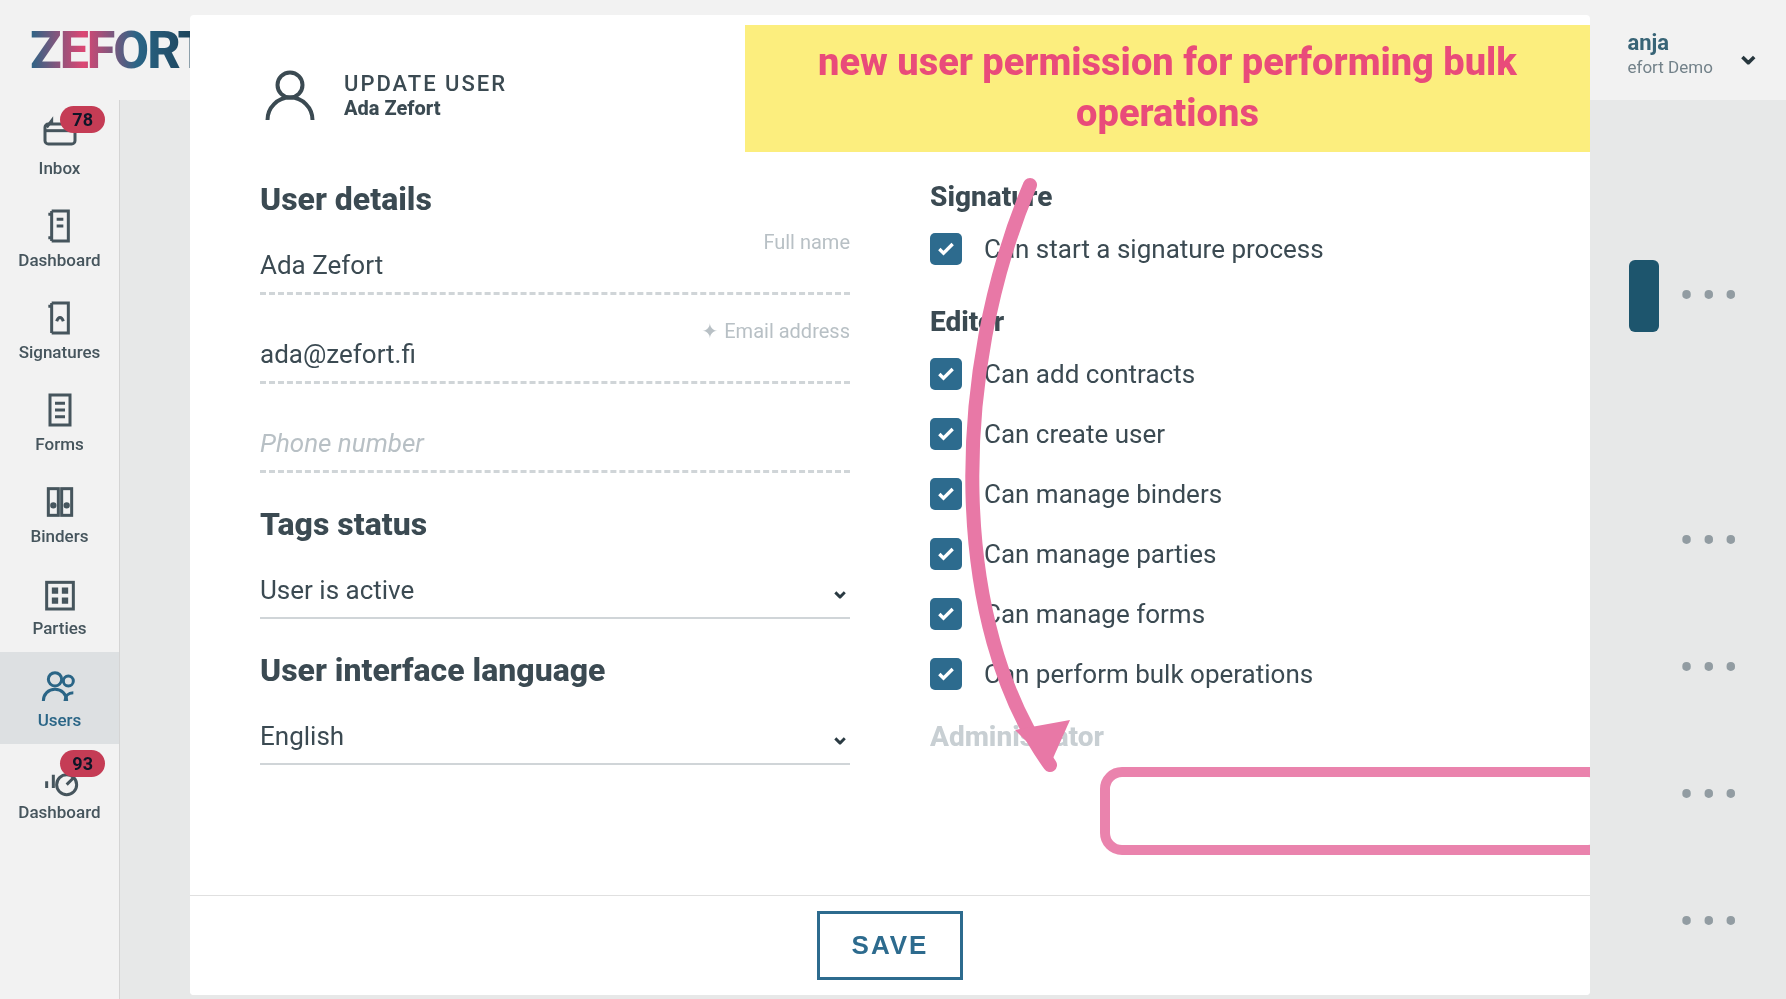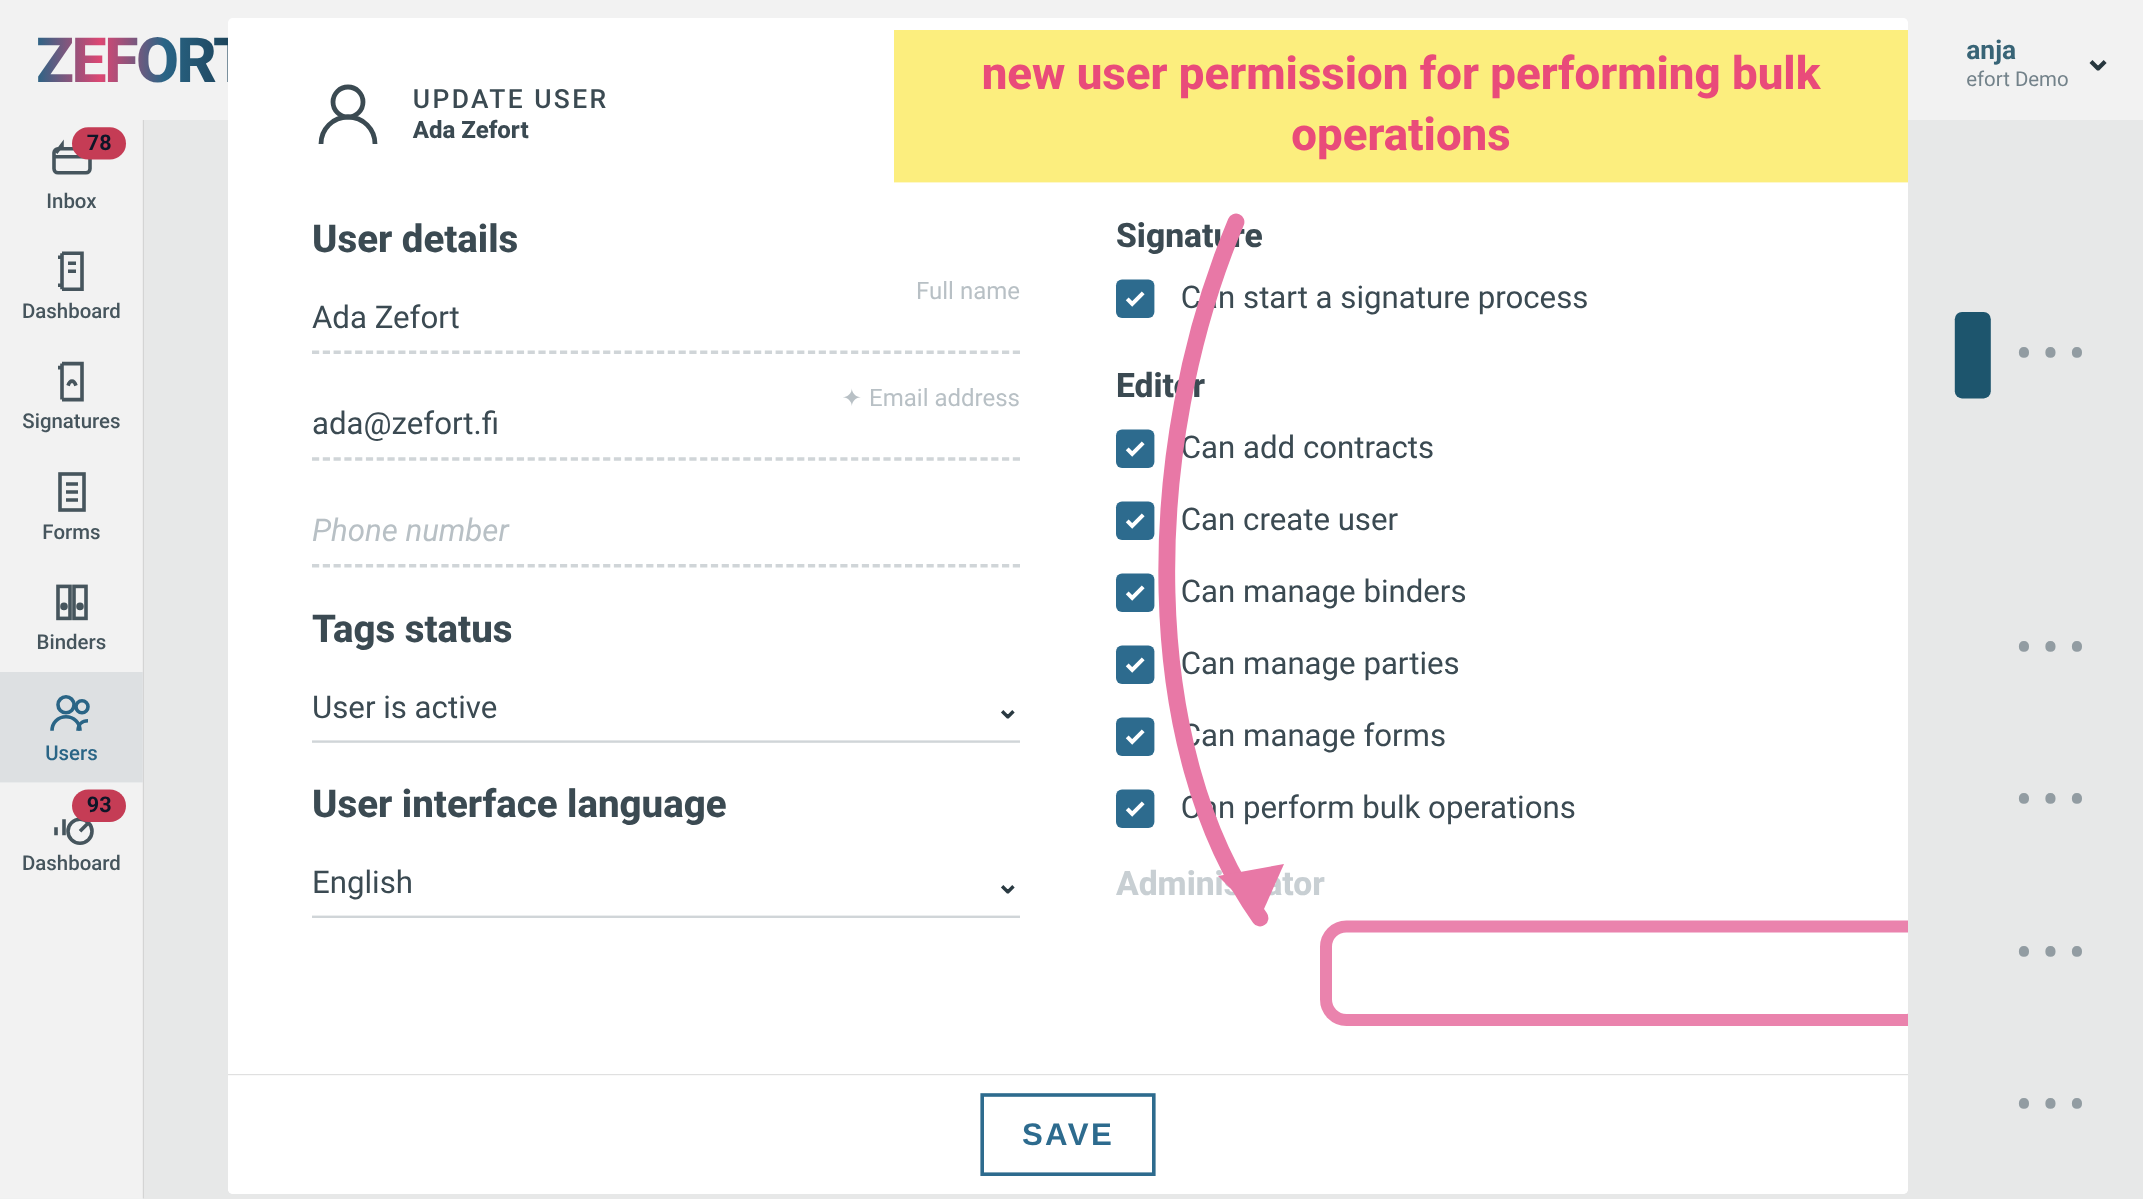--- a/index.html
+++ b/index.html
@@ -2,21 +2,21 @@
 <html><head>
 <meta charset="utf-8">
 <style>
 * { box-sizing: border-box; margin: 0; padding: 0; }
 body { font-family: -apple-system, BlinkMacSystemFont, "Segoe UI", Roboto, sans-serif; background: #e5e5e5; width: 1786px; height: 999px; overflow: hidden; position: relative; color: #3b4a52; }
 
 
 .bg { position: absolute; inset: 0; background: #f4f5f5; }
 .topbar { position: absolute; top: 0; left: 0; right: 0; height: 100px; background: #fff; display: flex; align-items: center; padding: 0 30px; }
 .logo { font-weight: 800; font-size: 52px; letter-spacing: -2px; background: linear-gradient(90deg,#2d6b8e 0%,#e94b7a 30%,#2d6b8e 60%,#1a3d52 100%); -webkit-background-clip: text; -webkit-text-fill-color: transparent; background-clip: text; }
-.topright { position: absolute; right: 25px; top: 30px; display: flex; gap: 12px; color: #3b6a7d; }
+.topright { position: absolute; right: 25px; top: 30px; display: flex; align-items: center; gap: 23px; color: #3b6a7d; }
 .topright .name { font-weight: 700; font-size: 22px; }
 .topright .sub { font-size: 17px; color: #7a8a92; margin-top: 2px; }
 .topright .chev { font-size: 30px; color: #2a3a42; font-weight: 700; }
 
 .sidebar { position: absolute; left: 0; top: 100px; bottom: 0; width: 120px; background: #fff; border-right: 1px solid #e0e0e0; display: flex; flex-direction: column; align-items: center; }
 .sideitem { display: flex; flex-direction: column; align-items: center; justify-content: center; width: 100%; height: 92px; color: #4a5a62; position: relative; cursor: pointer; }
 .sideitem.active { background: #e9edef; color: #2d6b8e; }
 .sideitem .ico { width: 40px; height: 40px; display: flex; align-items: center; justify-content: center; }
 .sideitem .lbl { font-size: 17px; margin-top: 4px; font-weight: 500; }
 .badge { position: absolute; top: 6px; right: 14px; background: #d0405a; color: #0f172a; font-size: 18px; font-weight: 700; padding: 3px 12px; border-radius: 20px; }
@@ -120,20 +120,29 @@
       <span class="ico">
           <svg viewBox="0 0 24 24" fill="none" stroke="currentColor" stroke-width="1.8">
             <rect x="5" y="4" width="6" height="16"></rect>
             <rect x="13" y="4" width="6" height="16"></rect>
             <circle cx="8" cy="14" r="1"></circle>
             <circle cx="16" cy="14" r="1"></circle>
           </svg>
         </span>
       <span class="lbl">Binders</span>
     </div>
+    <div class="sideitem">
+      <span class="ico">
+          <svg viewBox="0 0 24 24" fill="none" stroke="currentColor" stroke-width="1.8">
+            <rect x="4" y="5" width="16" height="16"></rect>
+            <path d="M8 9h2v2h-2zM14 9h2v2h-2zM8 15h2v2h-2zM14 15h2v2h-2z"></path>
+          </svg>
+        </span>
+      <span class="lbl">Parties</span>
+    </div>
     <div class="sideitem active">
       <span class="ico">
           <svg viewBox="0 0 24 24" fill="none" stroke="#2d6b8e" stroke-width="1.8">
             <circle cx="9" cy="8" r="4"></circle>
             <path d="M2 21c0-4 3-7 7-7s7 3 7 7"></path>
             <circle cx="17" cy="9" r="3"></circle>
             <path d="M15 21c0-3 2-5 5-5"></path>
           </svg>
         </span>
       <span class="lbl">Users</span>

